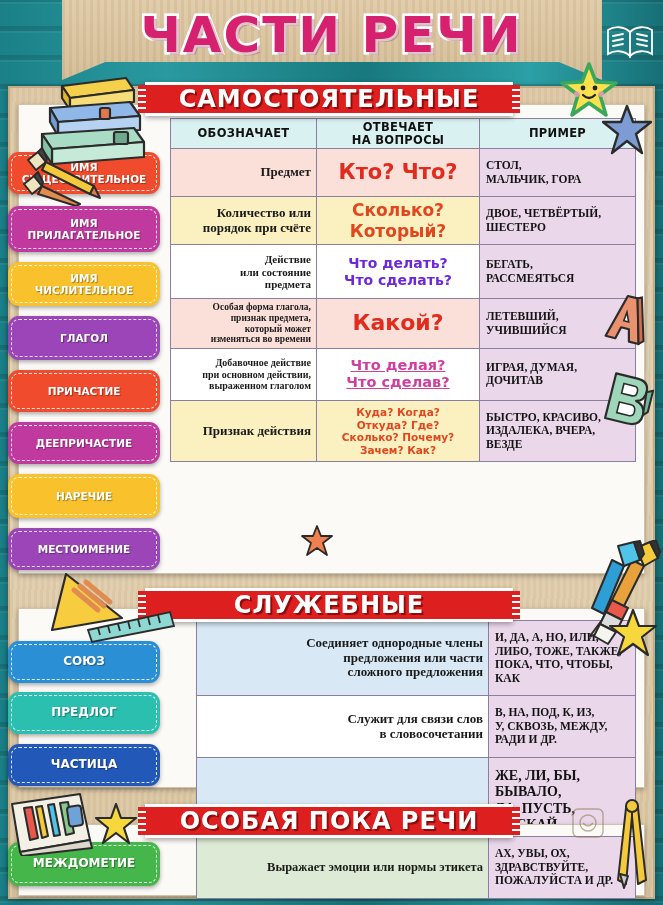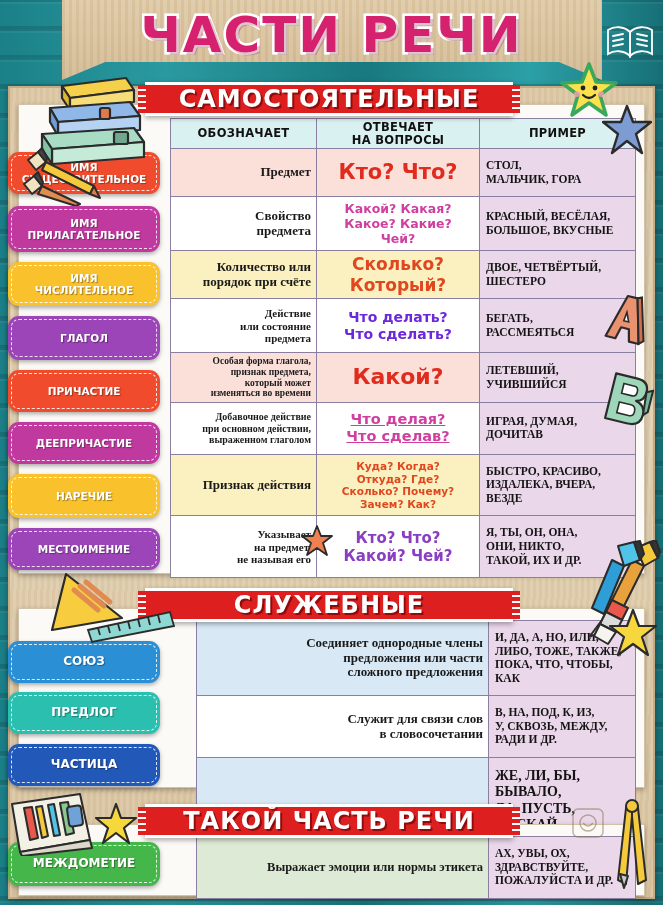--- a/index.html
+++ b/index.html
@@ -370,25 +370,20 @@
         </th>
         <th class="th">ПРИМЕР</th>
       </tr>
     </thead>
     <tbody id="samost-body">
         <tr style="height: 44px;">
           <td class="c-mean" style="background: rgb(251, 223, 217); font-size: 13px;">Предмет</td>
           <td class="c-q" style="background: rgb(251, 223, 217); color: rgb(224, 43, 29); font-size: 21px;">Кто? Что?</td>
           <td class="c-ex">СТОЛ,<br>МАЛЬЧИК, ГОРА</td>
         </tr>
-        <tr style="height: 54px;">
-          <td class="c-mean" style="background: rgb(255, 255, 255); font-size: 13px;">Свойство<br>предмета</td>
-          <td class="c-q" style="background: rgb(255, 255, 255); color: rgb(207, 63, 160); font-size: 12.5px;">Какой? Какая?<br>Какое? Какие?<br>Чей?</td>
-          <td class="c-ex">КРАСНЫЙ, ВЕСЁЛАЯ,<br>БОЛЬШОЕ, ВКУСНЫЕ</td>
-        </tr>
         <tr style="height: 44px;">
           <td class="c-mean" style="background: rgb(251, 240, 191); font-size: 13px;">Количество или<br>порядок при счёте</td>
           <td class="c-q" style="background: rgb(251, 240, 191); color: rgb(224, 71, 31); font-size: 17px;">Сколько?<br>Который?</td>
           <td class="c-ex">ДВОЕ, ЧЕТВЁРТЫЙ,<br>ШЕСТЕРО</td>
         </tr>
         <tr style="height: 54px;">
           <td class="c-mean" style="background: rgb(255, 255, 255); font-size: 11px;">Действие<br>или состояние<br>предмета</td>
           <td class="c-q" style="background: rgb(255, 255, 255); color: #6d28d9; font-size: 14px;">Что делать?<br>Что сделать?</td>
           <td class="c-ex">БЕГАТЬ,<br>РАССМЕЯТЬСЯ</td>
         </tr>
@@ -399,25 +394,20 @@
         </tr>
         <tr style="height: 52px;">
           <td class="c-mean" style="background: rgb(255, 255, 255); font-size: 10px;">Добавочное действие<br>при основном действии,<br>выраженном глаголом</td>
           <td class="c-q" style="background: rgb(255, 255, 255); color: rgb(207, 63, 160); font-size: 14.5px; text-decoration: underline;">Что делая?<br>Что сделав?</td>
           <td class="c-ex">ИГРАЯ, ДУМАЯ,<br>ДОЧИТАВ</td>
         </tr>
         <tr style="height: 54px;">
           <td class="c-mean" style="background: rgb(251, 240, 191); font-size: 13px;">Признак действия</td>
           <td class="c-q" style="background: rgb(251, 240, 191); color: rgb(224, 71, 31); font-size: 10.5px;">Куда? Когда?<br>Откуда? Где?<br>Сколько? Почему?<br>Зачем? Как?</td>
           <td class="c-ex">БЫСТРО, КРАСИВО,<br>ИЗДАЛЕКА, ВЧЕРА,<br>ВЕЗДЕ</td>
-        </tr>
-        <tr style="height: 52px;">
-          <td class="c-mean" style="background: rgb(255, 255, 255); font-size: 11px;">Указывает<br>на предмет,<br>не называя его</td>
-          <td class="c-q" style="background: rgb(255, 255, 255); color: rgb(139, 63, 192); font-size: 15px;">Кто? Что?<br>Какой? Чей?</td>
-          <td class="c-ex">Я, ТЫ, ОН, ОНА,<br>ОНИ, НИКТО,<br>ТАКОЙ, ИХ И ДР.</td>
         </tr>
       </tbody>
   </table>
 
   <svg class="deco" style="left:300px; top:524px;" width="34" height="34" viewBox="0 0 34 34">
     <polygon points="17,2 21,12 32,12 23,19 27,31 17,24 7,31 11,19 2,12 13,12" fill="#f0804f" stroke="#2b2b2b" stroke-width="1.8" stroke-linejoin="round"></polygon>
   </svg>
 
   <div class="block-card" id="card-sluzh"></div>
   <div class="section-banner" id="banner-sluzh">СЛУЖЕБНЫЕ</div>
@@ -447,21 +437,21 @@
           <td class="c-ex" style="font-size: 11.5px;">В, НА, ПОД, К, ИЗ,<br>У, СКВОЗЬ, МЕЖДУ,<br>РАДИ И ДР.</td>
         </tr>
         <tr style="height: 62px;">
           <td class="c-mean" style="background: rgb(216, 233, 245); font-size: 13px;">Показывает оттенки значений<br>слов или предложений</td>
           <td class="c-ex" style="font-size: 14px; margin-left: 32px;">ЖЕ, ЛИ, БЫ, БЫВАЛО,<br>ДА, ПУСТЬ, ПУСКАЙ,<br>ДАЖЕ, УЖ, ЛИШЬ,<br>ПОЧТИ И ДР.</td>
         </tr>
       </tbody>
   </table>
 
   <div class="block-card" id="card-osob"></div>
-  <div class="section-banner" id="banner-osob">ТАКОЙ ЧАСТЬ РЕЧИ</div>
+  <div class="section-banner" id="banner-osob">ОСОБАЯ ПОКА РЕЧИ</div>
 
   <div class="pill" style="top:842px; height:44px; background:#45b649; font-size:12px;">
     <span>МЕЖДОМЕТИЕ</span>
   </div>
 
   <table class="tbl" id="tbl-osob">
     <colgroup>
         <col style="width:292px">
         <col style="width:147px">
       </colgroup>

